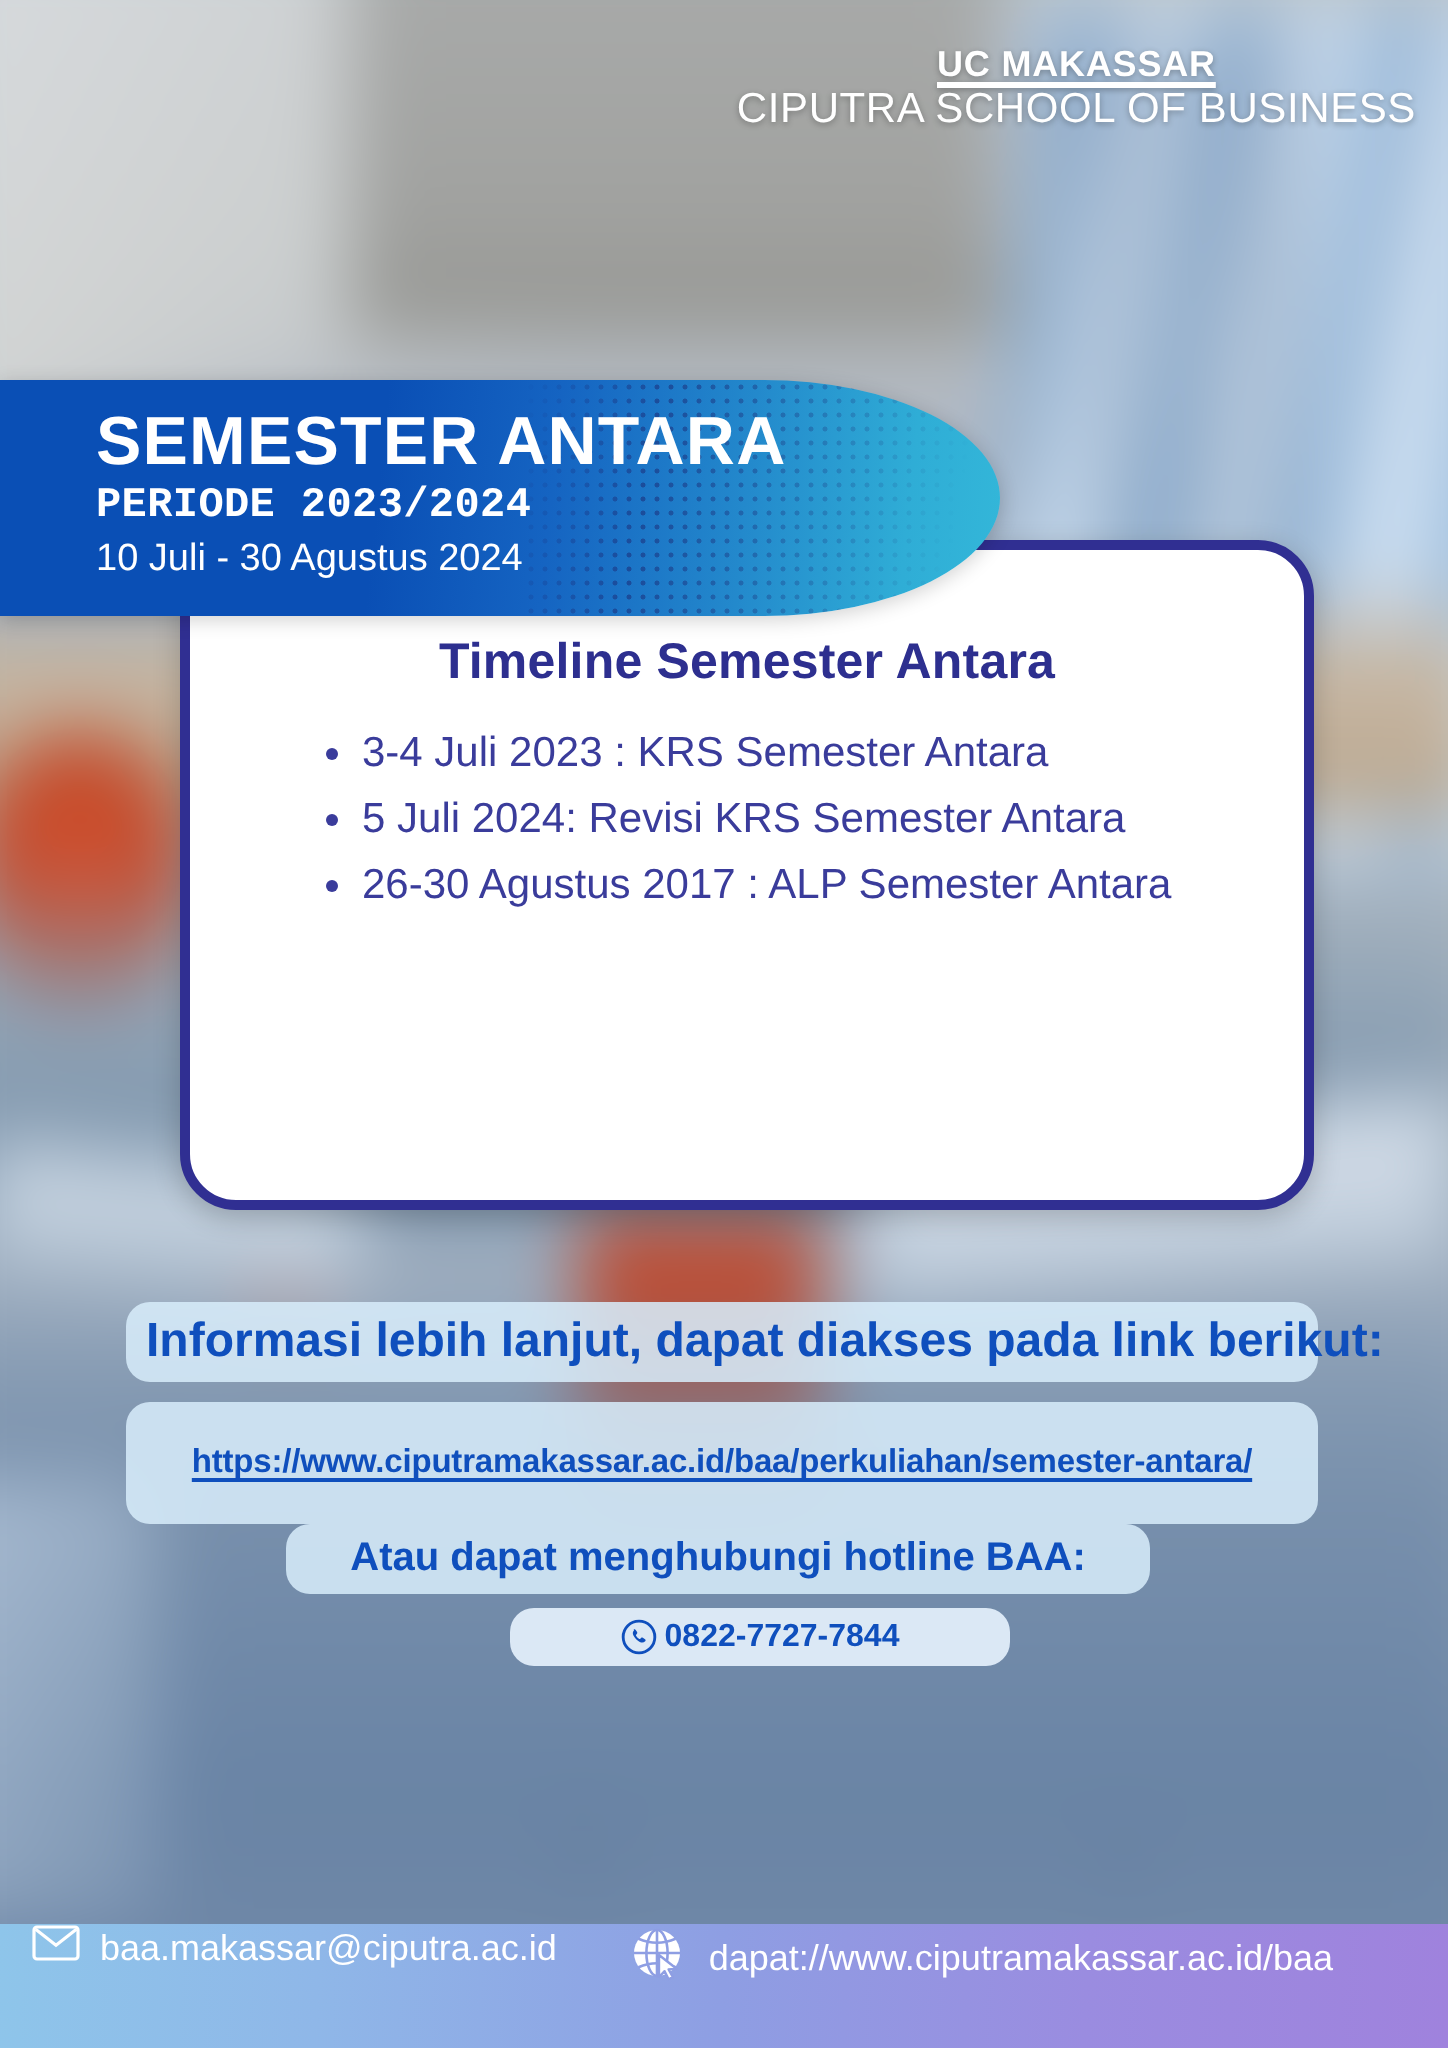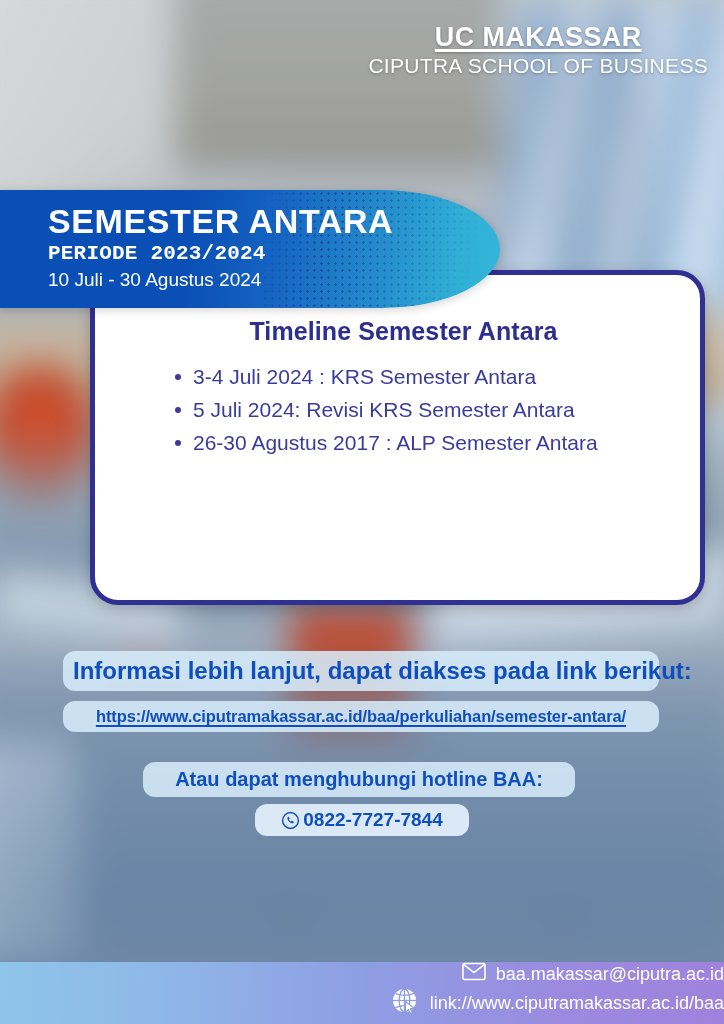--- a/index.html
+++ b/index.html
@@ -149,21 +149,21 @@
   .header {
     position: absolute;
     top: 22px;
     right: 16px;
     text-align: center;
     color: #ffffff;
     text-shadow: 0 1px 3px rgba(0,0,0,0.30);
     line-height: 1.18;
   }
   .header .line1 {
-    font-size: 27px;
+    font-size: 18px;
     font-weight: bold;
     letter-spacing: 0.4px;
     text-decoration: underline;
     text-underline-offset: 3px;
     text-decoration-thickness: 2.5px;
   }
   .header .line2 {
     font-size: 21px;
     font-weight: normal;
     letter-spacing: 0.3px;
@@ -221,28 +221,27 @@
     font-weight: normal;
     margin-top: 6px;
     line-height: 1.0;
   }
 
   
   .card {
     position: absolute;
     left: 90px;
     top: 270px;
-    width: 615px;
+    width: 567px;
     height: 335px;
     background: #ffffff;
     border: 5px solid #302f92;
     border-radius: 28px;
     box-sizing: border-box;
     box-shadow: 0 4px 14px rgba(0,0,0,0.20);
-    padding-left: 12px;
   }
   .card-inner {
     padding: 42px 26px 0 26px;
   }
   .card-title {
     text-align: center;
     color: #2d2f8f;
     font-size: 25px;
     font-weight: bold;
     letter-spacing: 0.1px;
@@ -287,40 +286,40 @@
     left: 63px;
     top: 651px;
     width: 596px;
     padding: 6px 10px;
     font-size: 24px;
   }
   .pill-link {
     left: 63px;
     top: 701px;
     width: 596px;
-    padding: 6px 10px;
+    padding: 21px 10px;
     font-size: 16.5px;
     text-decoration: underline;
     text-underline-offset: 3px;
     text-decoration-thickness: 1.6px;
     letter-spacing: -0.1px;
   }
   .pill-hotline {
     left: 143px;
     top: 762px;
     width: 432px;
     padding: 6px 10px;
     font-size: 20px;
   }
   .pill-phone {
     left: 255px;
     top: 804px;
-    width: 214px;
+    width: 250px;
     padding: 5px 10px;
-    font-size: 19px;
+    font-size: 16px;
     display: flex;
     align-items: center;
     justify-content: center;
     gap: 3px;
     background: rgba(228,240,252,0.92);
   }
   .phone-icon {
     display: inline-block;
     width: 19px;
     height: 19px;
@@ -329,24 +328,23 @@
 
   
   .footer {
     position: absolute;
     left: 0;
     bottom: 0;
     width: 724px;
     height: 62px;
     background: linear-gradient(92deg, #8ec5ea 0%, #8fb7e8 22%, #8e9ee3 50%, #9a8ce0 75%, #9f82dd 100%);
     display: flex;
-    align-items: flex-end;
+    align-items: flex-start;
     color: #ffffff;
     font-size: 18px;
-    flex-direction: column;
   }
   .footer-item {
     display: flex;
     align-items: center;
     gap: 10px;
   }
   .footer-item.email { margin-left: 16px; }
   .footer-item.web { margin-left: 36px; }
   .mail-icon, .globe-icon { flex: 0 0 auto; display: inline-block; }
 
@@ -381,21 +379,21 @@
 
   <div class="header z-top">
     <div class="line1">UC MAKASSAR</div>
     <div class="line2">CIPUTRA SCHOOL OF BUSINESS</div>
   </div>
 
   <div class="card z-card">
     <div class="card-inner">
       <div class="card-title">Timeline Semester Antara</div>
       <ul class="timeline-list">
-        <li>3-4 Juli 2024 : KRS Semester Antara</li>
+        <li>3-4 Juli 2023 : KRS Semester Antara</li>
         <li>5 Juli 2024: Revisi KRS Semester Antara</li>
         <li>26-30 Agustus 2017 : ALP Semester Antara</li>
       </ul>
     </div>
   </div>
 
   <div class="banner z-banner">
     <div class="banner-dots"></div>
     <div class="banner-text">
       <div class="banner-title">SEMESTER ANTARA</div>
@@ -437,17 +435,17 @@
           <g stroke="#8e9ee3" stroke-width="1.3" fill="none">
             <ellipse cx="14.5" cy="14.5" rx="5.3" ry="11.5"></ellipse>
             <line x1="3" y1="14.5" x2="26" y2="14.5"></line>
             <path d="M5.2 7.4 Q14.5 11.4 23.8 7.4"></path>
             <path d="M5.2 21.6 Q14.5 17.6 23.8 21.6"></path>
             <line x1="14.5" y1="3" x2="14.5" y2="26"></line>
           </g>
           <path d="M15.5 15.5 L15.5 26.5 L18.3 23.6 L20.3 27.6 L22.4 26.5 L20.3 22.7 L24.3 22.4 Z" fill="#ffffff" stroke="#8e9ee3" stroke-width="1.2" stroke-linejoin="round"></path>
         </svg>
       </span>
-      <span>link://www.ciputramakassar.ac.id/baa</span>
+      <span>dapat://www.ciputramakassar.ac.id/baa</span>
     </div>
   </div>
 
 </div>
 
 </body></html>

